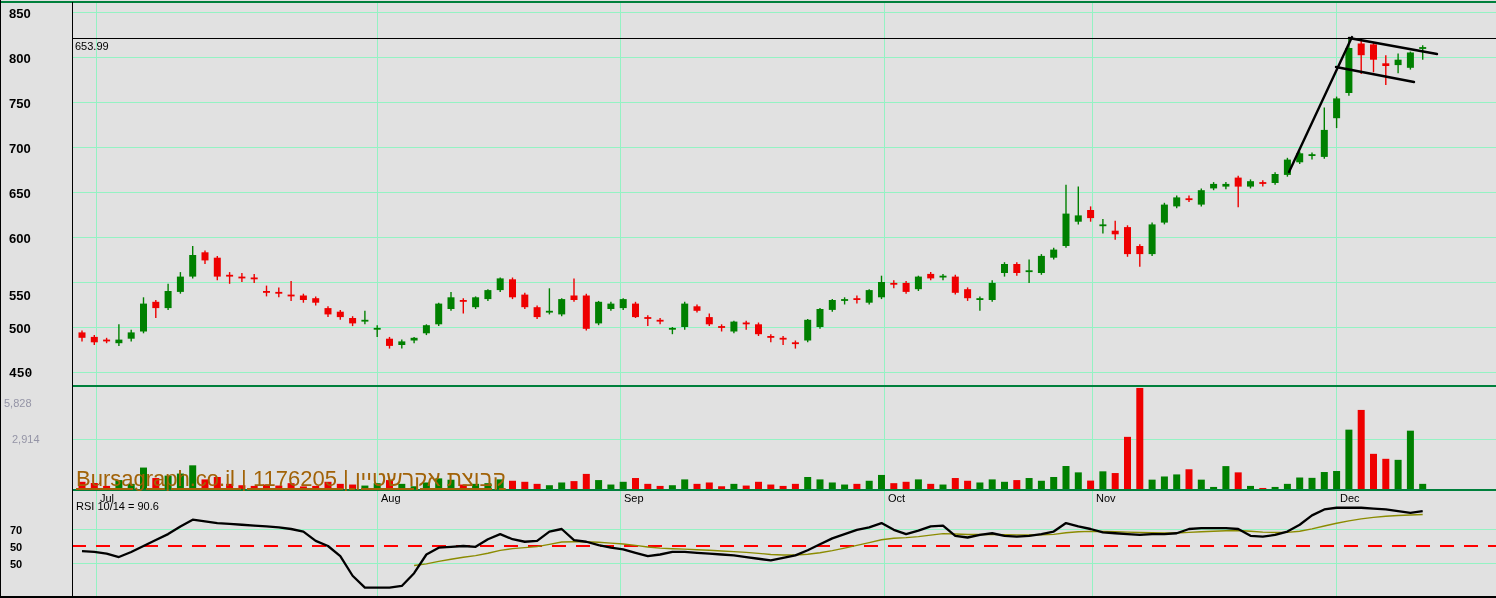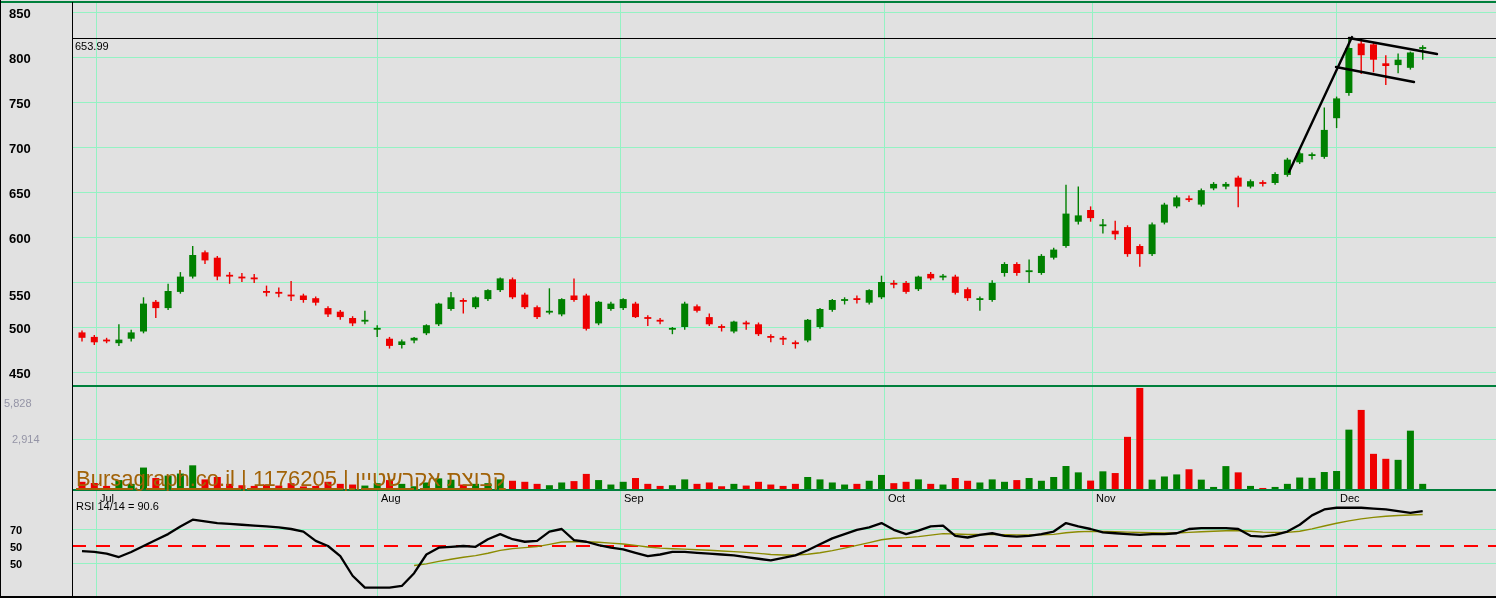--- a/index.html
+++ b/index.html
@@ -392,32 +392,32 @@
       <line x1="1349" y1="38" x2="1437" y2="54" stroke="#000000" stroke-width="2.4" stroke-linecap="round"></line>
       <line x1="1336" y1="67" x2="1414" y2="82" stroke="#000000" stroke-width="2.4" stroke-linecap="round"></line>
       <polyline points="414.1,565.4739447283487 426.40000000000003,563.8278530190963 438.70000000000005,561.4086750662319 451,559.2248738062971 463.3,557.2411427353526 475.6,555.6824713250496 487.90000000000003,553.2101006262922 500.20000000000005,550.3435855323484 512.5,548.6720477024961 524.8,547.6337405471216 537.1,546.6236794650534 549.4000000000001,544.3626275452955 561.7,542.0582334135011 574,541.7569984014759 586.3,541.7559486412546 598.6,542.2650563450663 610.9,543.0802978933065 623.2,544.0282532093105 635.5,545.3440152279139 647.8000000000001,546.9724129437268 660.1,548.1015510021678 672.4000000000001,548.6788183518427 684.7,549.1694955990662 697,549.7140712592063 709.3000000000001,550.3044605703253 721.6,550.9337914847765 733.9000000000001,551.59622276206 746.2,552.414289347751 758.5,553.3646459455884 770.8000000000001,554.4274490537501 783.1,554.9483316956877 795.4000000000001,555.0085819413345 807.7,554.2947946501343 820,552.7955754526141 832.3000000000001,550.6287391347221 844.6,548.1494282645137 856.9000000000001,545.4045140248367 869.2,542.6888369211111 881.5,539.7430113829445 893.8000000000001,538.2590596755028 906.1,537.6352007241774 918.4000000000001,536.5949206155508 930.7,535.0731825232182 943,533.6522051447355 955.3000000000001,533.9743743730252 967.6,534.5032182170713 979.9000000000001,534.5702354845107 992.2,534.372200161834 1004.5,534.5863701375589 1016.8000000000001,534.8959146169251 1029.1,535.0315274243864 1041.4,534.8917983107284 1053.7,534.3905285641191 1066,532.6894492795012 1078.3000000000002,531.7535318875761 1090.6,531.3405021044397 1102.9,531.4994267887737 1115.2,531.7620127704577 1127.5,532.112710854889 1139.8,532.5383042266557 1152.1000000000001,532.7725585926573 1164.4,532.9716748037587 1176.7,533.0134235831949 1189,532.4114100457157 1201.3,531.7721985388583 1213.6000000000001,531.2288687580295 1225.9,530.7670384443252 1238.2,530.5019826776763 1250.5,531.296685276025 1262.8000000000002,532.0996824846212 1275.1000000000001,532.527230111928 1287.4,532.3806455951388 1299.7,531.236048755868 1312,528.8606414424878 1324.3000000000002,525.9490452261147 1336.6000000000001,523.2191884421974 1348.9,520.8988101758678 1361.2,518.9264886494876 1373.5,517.3775153520645 1385.8000000000002,516.1883880492549 1398.1000000000001,515.4326298418666 1410.4,515.0452353655866 1422.7,514.4609500607486" fill="none" stroke="#8b8b00" stroke-width="1.4"></polyline>
       <polyline points="82,551.1 94.3,551.95 106.6,553.65 118.9,557.05 131.2,551.95 143.5,546 155.8,540.05 168.10000000000002,534.1 180.4,526.45 192.7,519.65 205,521.35 217.3,523.05 229.60000000000002,523.9 241.9,524.75 254.20000000000002,525.6 266.5,526.45 278.8,527.3 291.1,529 303.4,531.55 315.70000000000005,540.9 328,546 340.3,556.2 352.6,575.75 364.90000000000003,587.65 377.20000000000005,587.65 389.5,587.65 401.8,585.95 414.1,573.2 426.40000000000003,554.5 438.70000000000005,547.7 451,546.85 463.3,546 475.6,546.85 487.90000000000003,539.2 500.20000000000005,534.1 512.5,539.2 524.8,541.75 537.1,540.9 549.4000000000001,531.55 561.7,529 574,540.05 586.3,541.75 598.6,545.15 610.9,547.7 623.2,549.4 635.5,552.8 647.8000000000001,556.2 660.1,554.5 672.4000000000001,551.95 684.7,551.95 697,552.8 709.3000000000001,553.65 721.6,554.5 733.9000000000001,555.35 746.2,557.05 758.5,558.75 770.8000000000001,560.45 783.1,557.9 795.4000000000001,555.35 807.7,550.25 820,544.3 832.3000000000001,538.35 844.6,534.1 856.9000000000001,529.85 869.2,527.3 881.5,523.05 893.8000000000001,529.85 906.1,534.1 918.4000000000001,530.7 930.7,526.45 943,525.6 955.3000000000001,535.8 967.6,537.5 979.9000000000001,534.95 992.2,533.25 1004.5,535.8 1016.8000000000001,536.65 1029.1,535.8 1041.4,534.1 1053.7,531.55 1066,523.05 1078.3000000000002,526.45 1090.6,529 1102.9,532.4 1115.2,533.25 1127.5,534.1 1139.8,534.95 1152.1000000000001,534.1 1164.4,534.1 1176.7,533.25 1189,529 1201.3,528.15 1213.6000000000001,528.15 1225.9,528.15 1238.2,529 1250.5,535.8 1262.8000000000002,536.65 1275.1000000000001,534.95 1287.4,531.55 1299.7,524.75 1312,515.4 1324.3000000000002,509.45 1336.6000000000001,507.75 1348.9,507.75 1361.2,507.75 1373.5,508.6 1385.8000000000002,509.45 1398.1000000000001,511.15 1410.4,512.85 1422.7,511.15" fill="none" stroke="#000000" stroke-width="2.3" stroke-linejoin="round"></polyline>
     </svg>
 
   <div class="lbl annotation" id="price-annotation" style="left:75px;top:41px;">653.99</div>
 
   <div class="lbl" id="watermark" style="left:76px;top:468px;">Bursagraph.co.il | 1176205 | קבוצת אקרשטיין</div>
 
-  <div class="lbl" id="rsi-label" style="left:76px;top:501px;">RSI 14/14 = 90.6</div>
+  <div class="lbl" id="rsi-label" style="left:76px;top:501px;">RSI 10/14 = 90.6</div>
 
   <div id="generated-labels">
       <div class="lbl price-tick" style="left: 9px; top: 13px;">850</div>
       <div class="lbl price-tick" style="left: 9px; top: 58px;">800</div>
       <div class="lbl price-tick" style="left: 9px; top: 103px;">750</div>
       <div class="lbl price-tick" style="left: 9px; top: 148px;">700</div>
       <div class="lbl price-tick" style="left: 9px; top: 193px;">650</div>
       <div class="lbl price-tick" style="left: 9px; top: 238px;">600</div>
       <div class="lbl price-tick" style="left: 9px; top: 295px;">550</div>
       <div class="lbl price-tick" style="left: 9px; top: 328px;">500</div>
-      <div class="lbl price-tick" style="left: 9px; top: 373px;">450</div>
+      <div class="lbl price-tick" style="left: 9px; top: 373px; font-family: Liberation Mono, monospace;">450</div>
       <div class="lbl vol-tick" style="left: 4px; top: 403px; color: rgb(148, 148, 166);">5,828</div>
       <div class="lbl vol-tick" style="left: 12px; top: 439.017px; color: rgb(148, 148, 166);">2,914</div>
       <div class="lbl month-lbl" style="left: 100px; top: 493px;">Jul</div>
       <div class="lbl month-lbl" style="left: 381px; top: 493px;">Aug</div>
       <div class="lbl month-lbl" style="left: 624px; top: 493px;">Sep</div>
       <div class="lbl month-lbl" style="left: 888px; top: 493px;">Oct</div>
       <div class="lbl month-lbl" style="left: 1096px; top: 493px;">Nov</div>
       <div class="lbl month-lbl" style="left: 1340px; top: 493px;">Dec</div>
       <div class="lbl rsi-tick" style="left: 10px; top: 530px;">70</div>
       <div class="lbl rsi-tick" style="left: 10px; top: 547px;">50</div>

